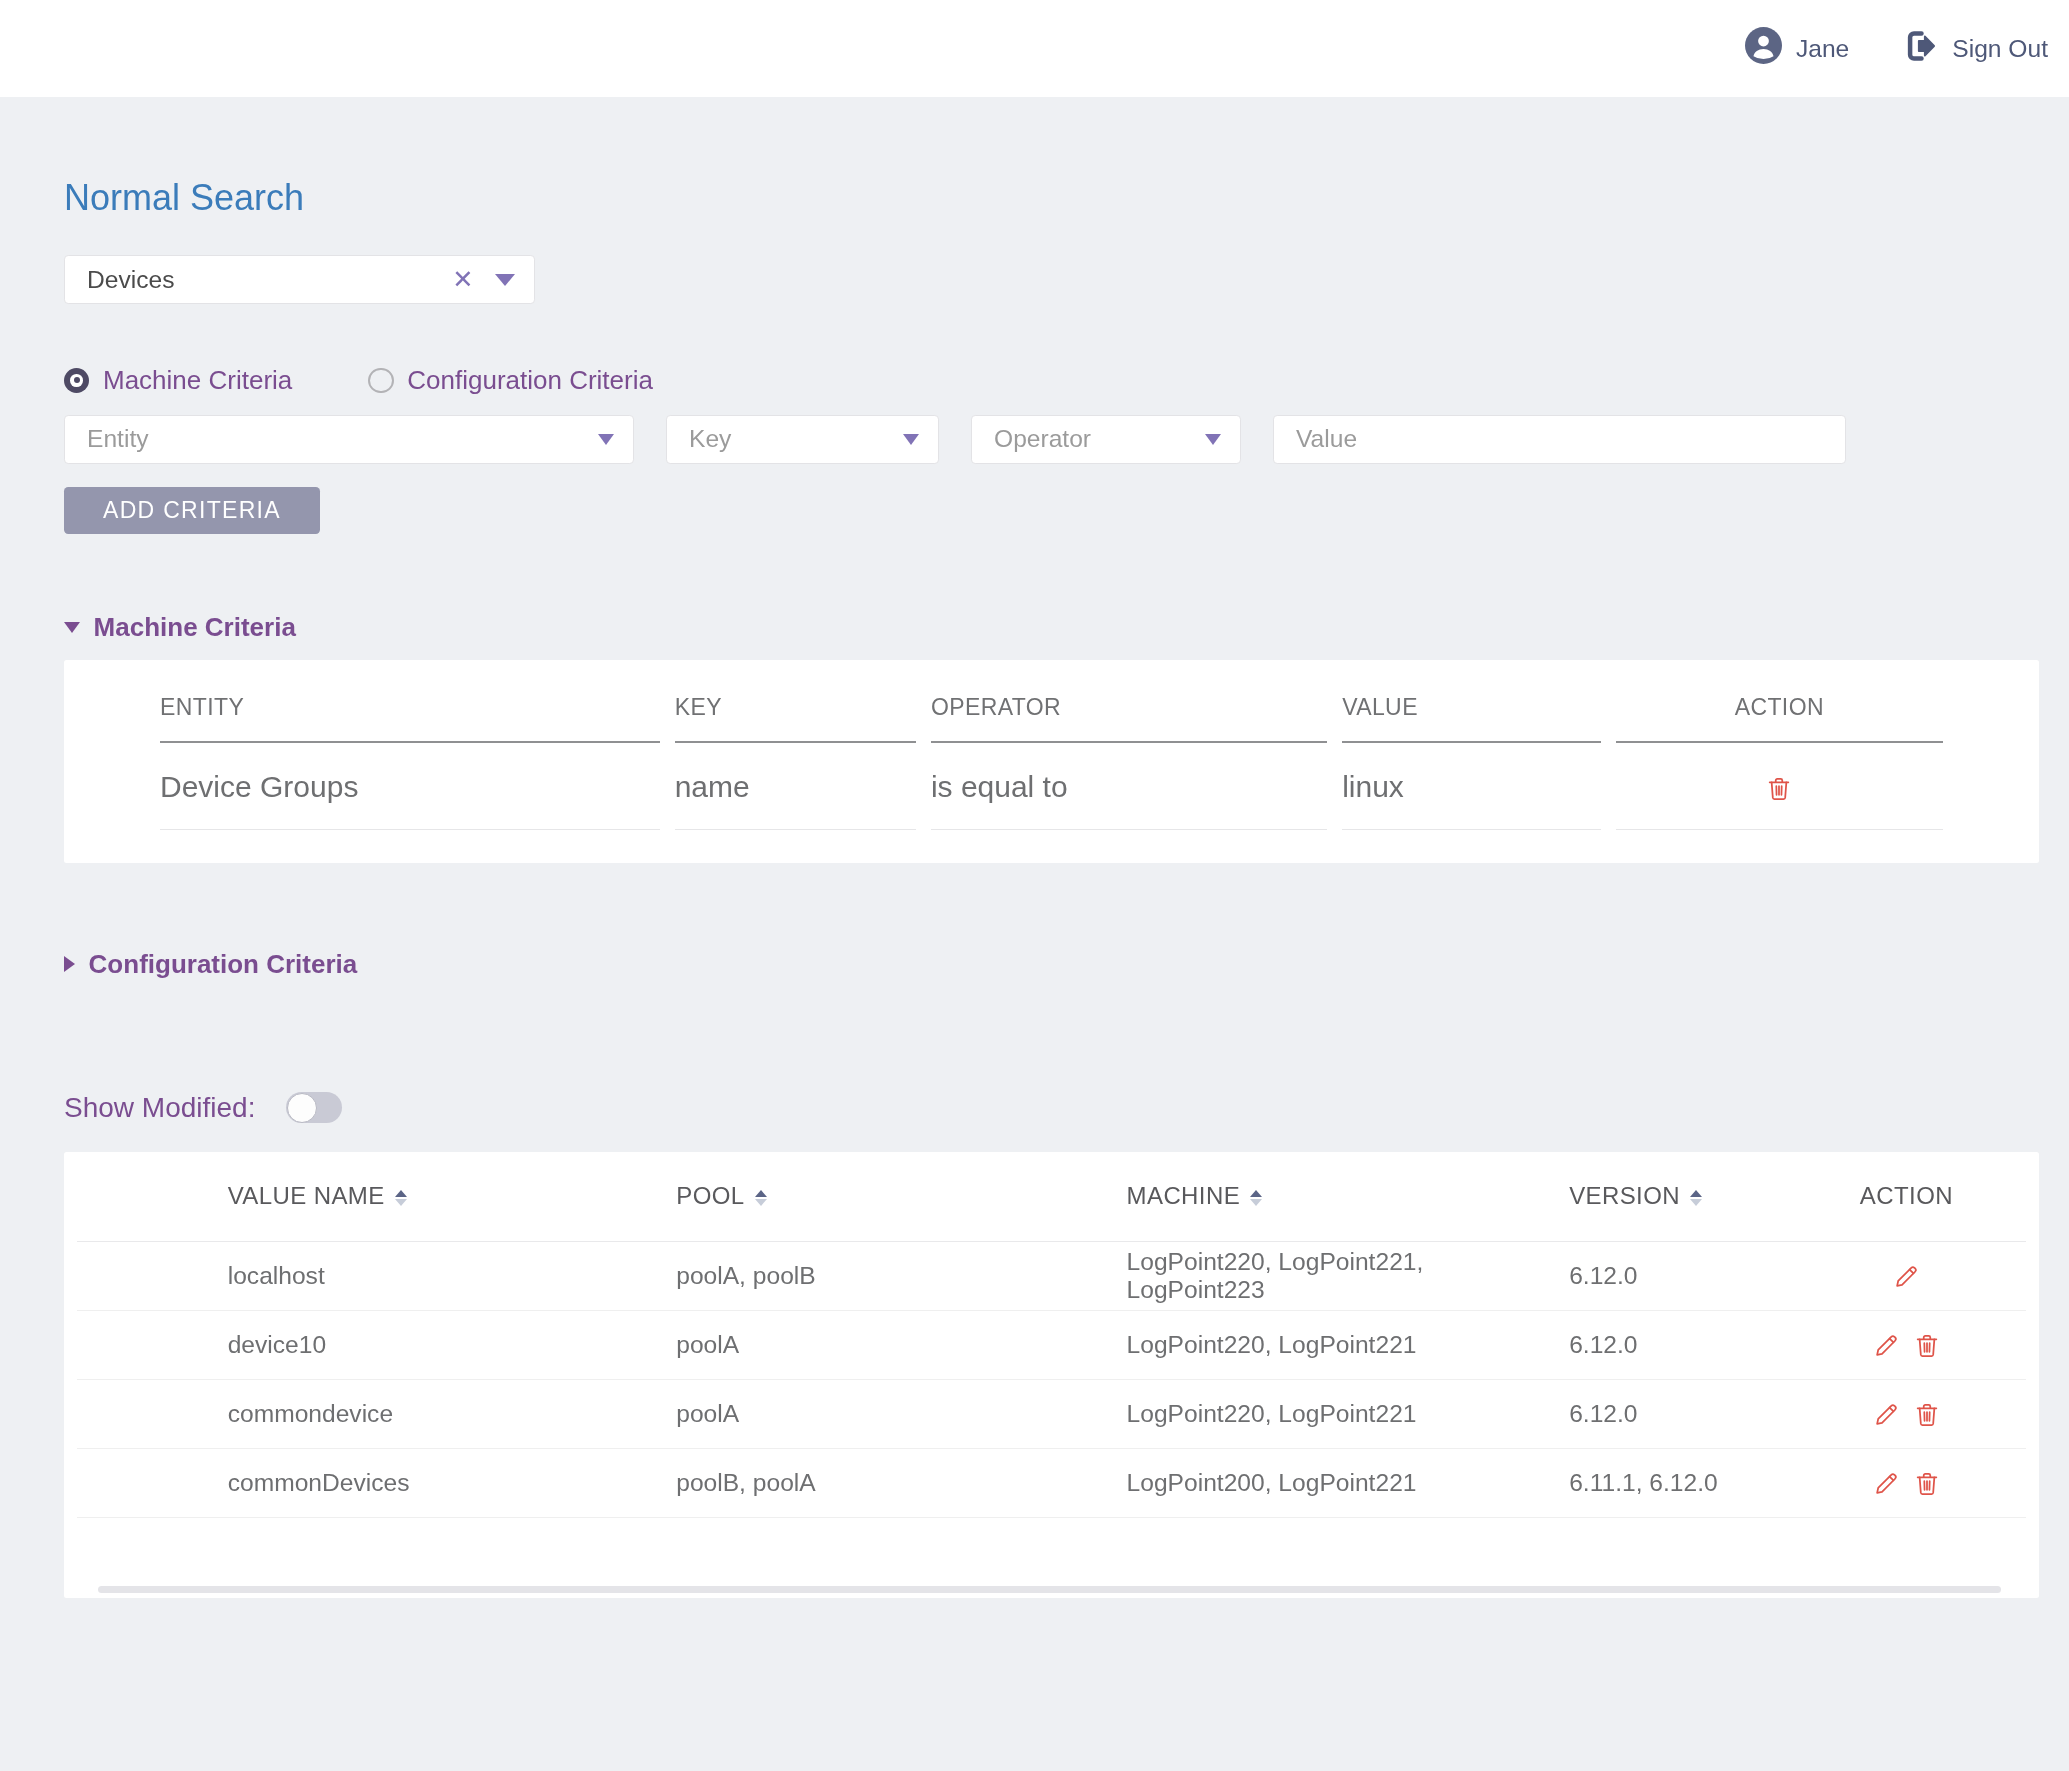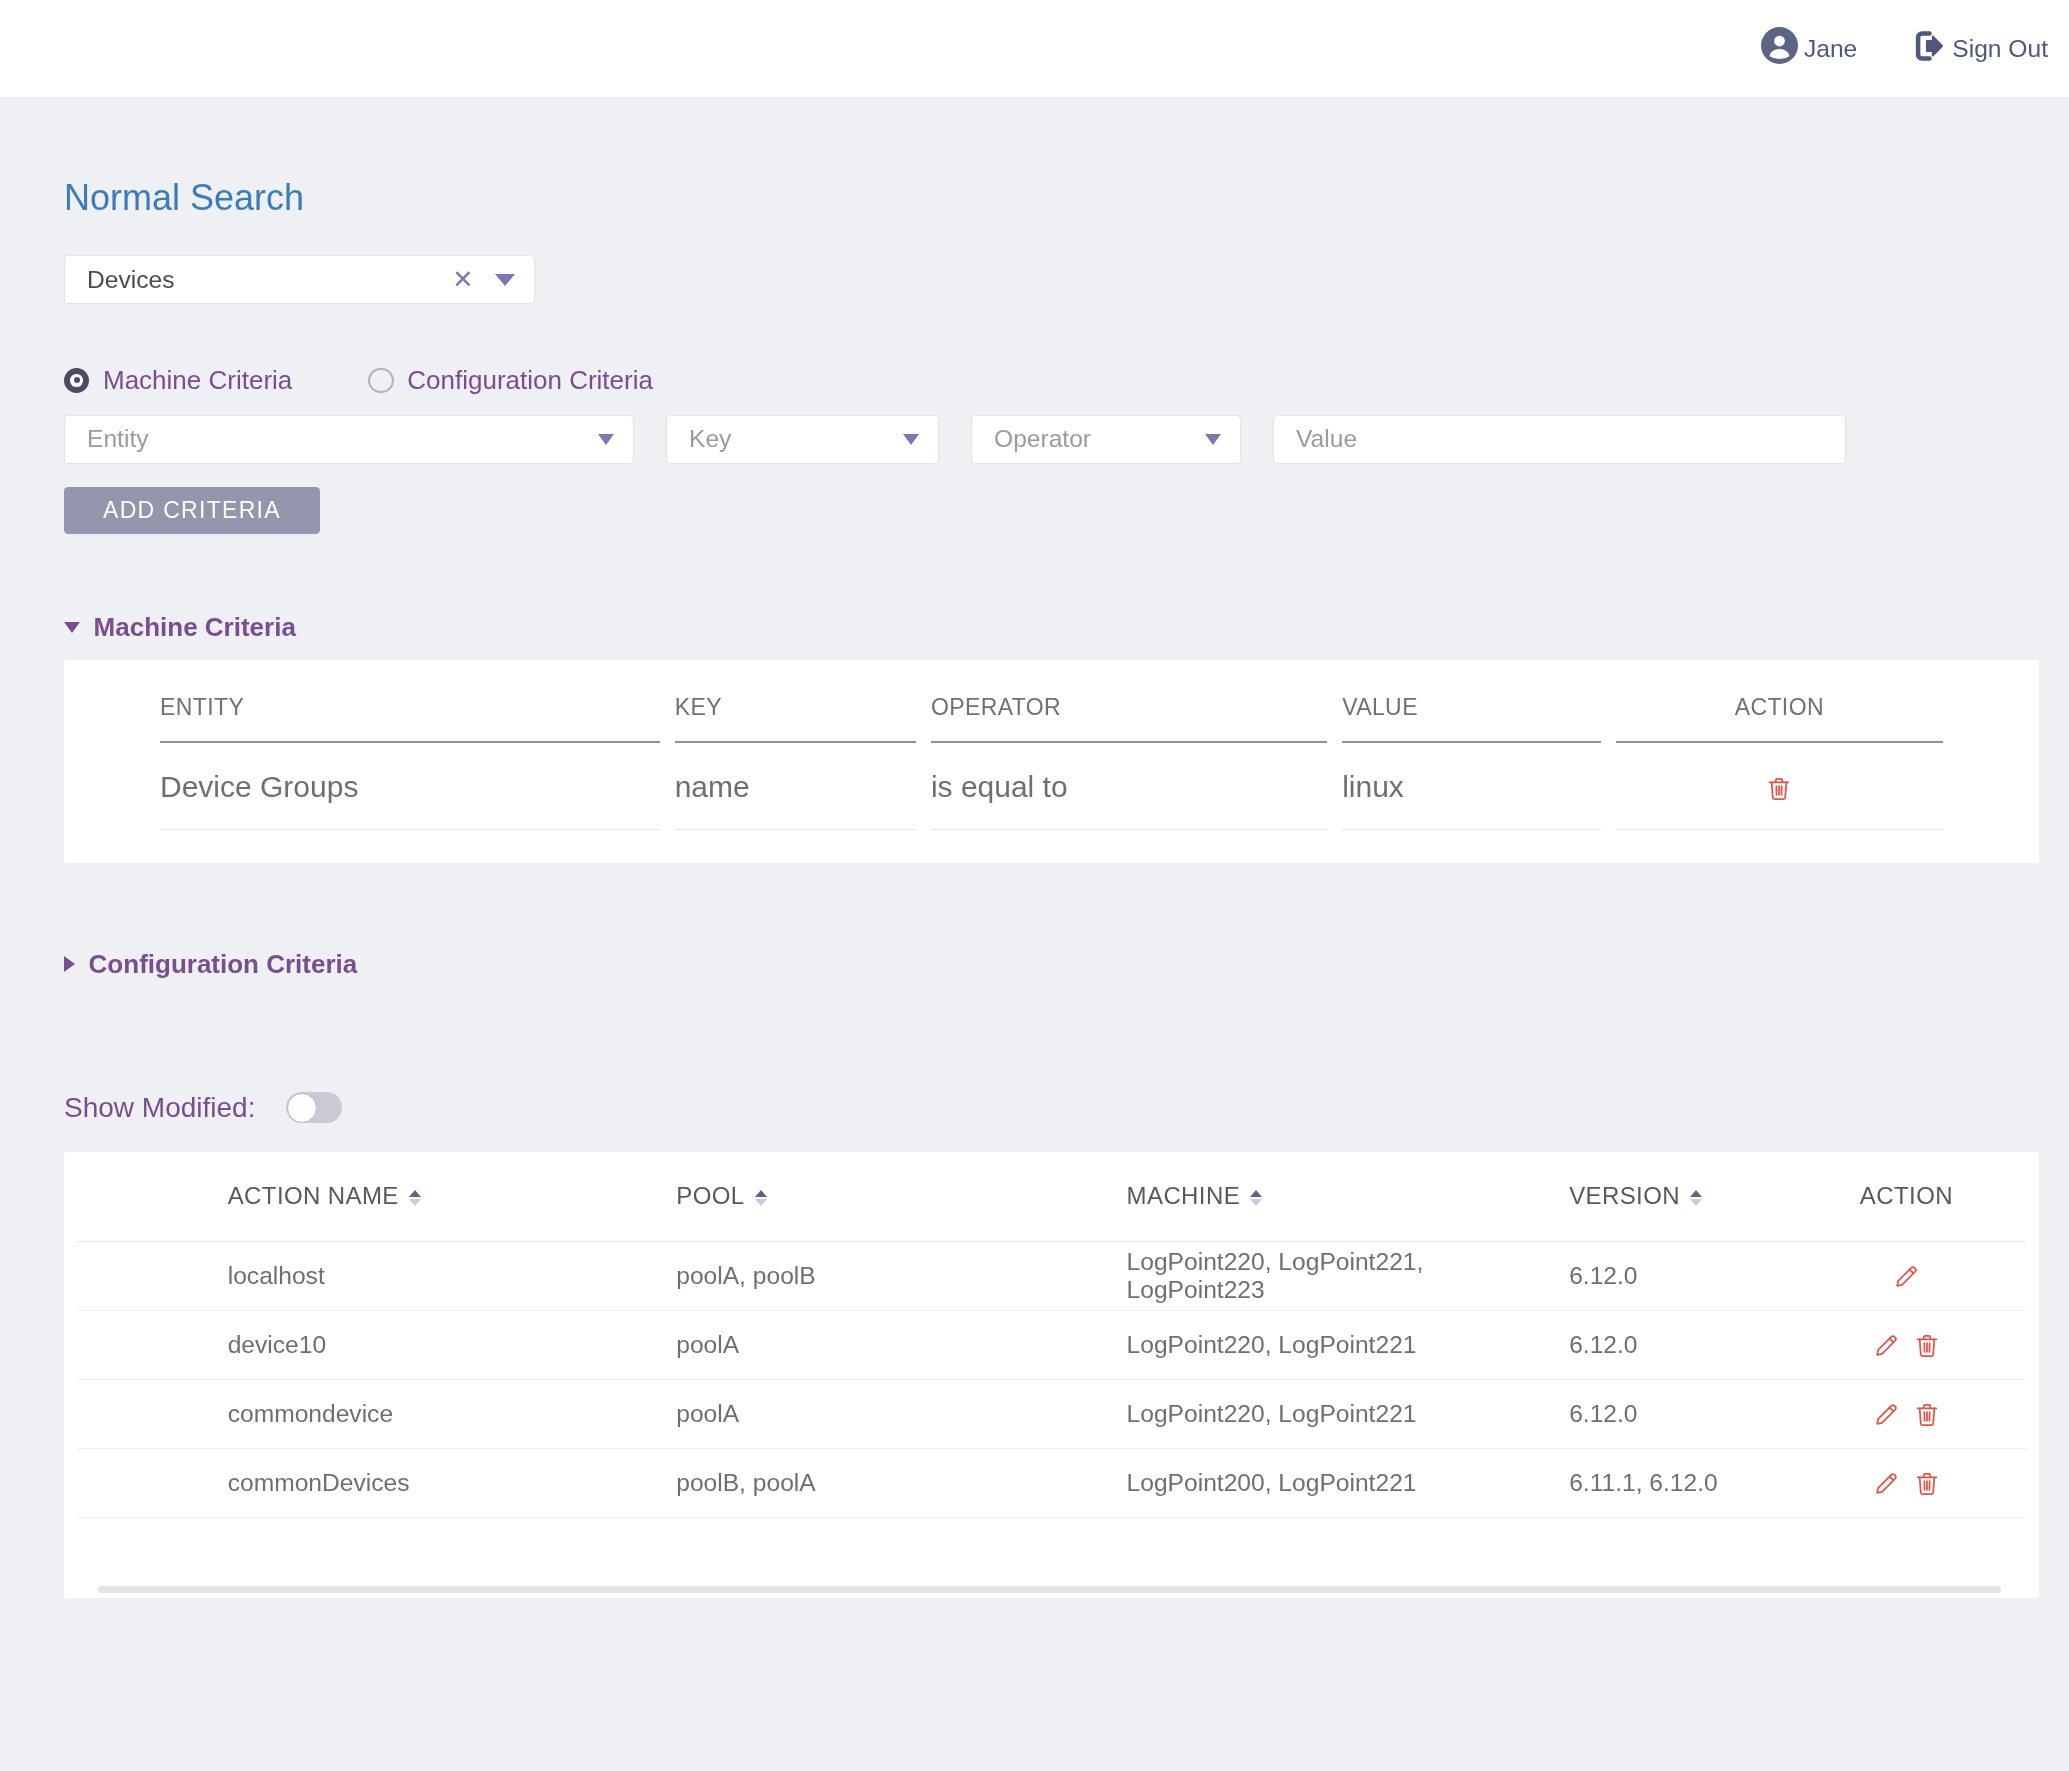--- a/index.html
+++ b/index.html
@@ -22,21 +22,21 @@
     background:var(--page-bg);
     font-family:"Liberation Sans", sans-serif;
     color:var(--cell-gray);
   }
   
   .topbar{
     height:97px;background:var(--card-bg);
     display:flex;align-items:center;justify-content:flex-end;
     gap:53px;padding-right:22px;
   }
-  .chip{display:flex;align-items:center;gap:6px;color:var(--slate);font-size:24.6px;cursor:default;}
+  .chip{display:flex;align-items:center;gap:14px;color:var(--slate);font-size:24.6px;cursor:default;}
   
   .content{padding:0 31px 0 64px;}
   .page-title{font-size:48px;font-weight:500;color:var(--text-dark);margin:15.3px 0 0;line-height:1.05;}
   .mode-link{display:inline-block;margin-top:80px;font-size:36px;color:var(--link-blue);cursor:pointer;}
   
   .ctrl{
     background:var(--card-bg);border:0.8px solid #e3e3e6;border-radius:4.2px;
     height:49px;display:flex;align-items:center;
     padding:0 18.6px 0 22px;font-size:24.6px;color:#4b4b4b;
   }
@@ -263,21 +263,21 @@
       </span>
   </div>
 
   
 
   
   <div class="results-card">
     <table class="results-table">
       <thead>
           <tr>
-            <th><span>ACTION NAME</span><span class="sort">
+            <th><span>VALUE NAME</span><span class="sort">
                 <span class="up"></span>
                 <span class="dn"></span>
               </span></th>
             <th><span>POOL</span><span class="sort">
                 <span class="up"></span>
                 <span class="dn"></span>
               </span></th>
             <th><span>MACHINE</span><span class="sort">
                 <span class="up"></span>
                 <span class="dn"></span>

